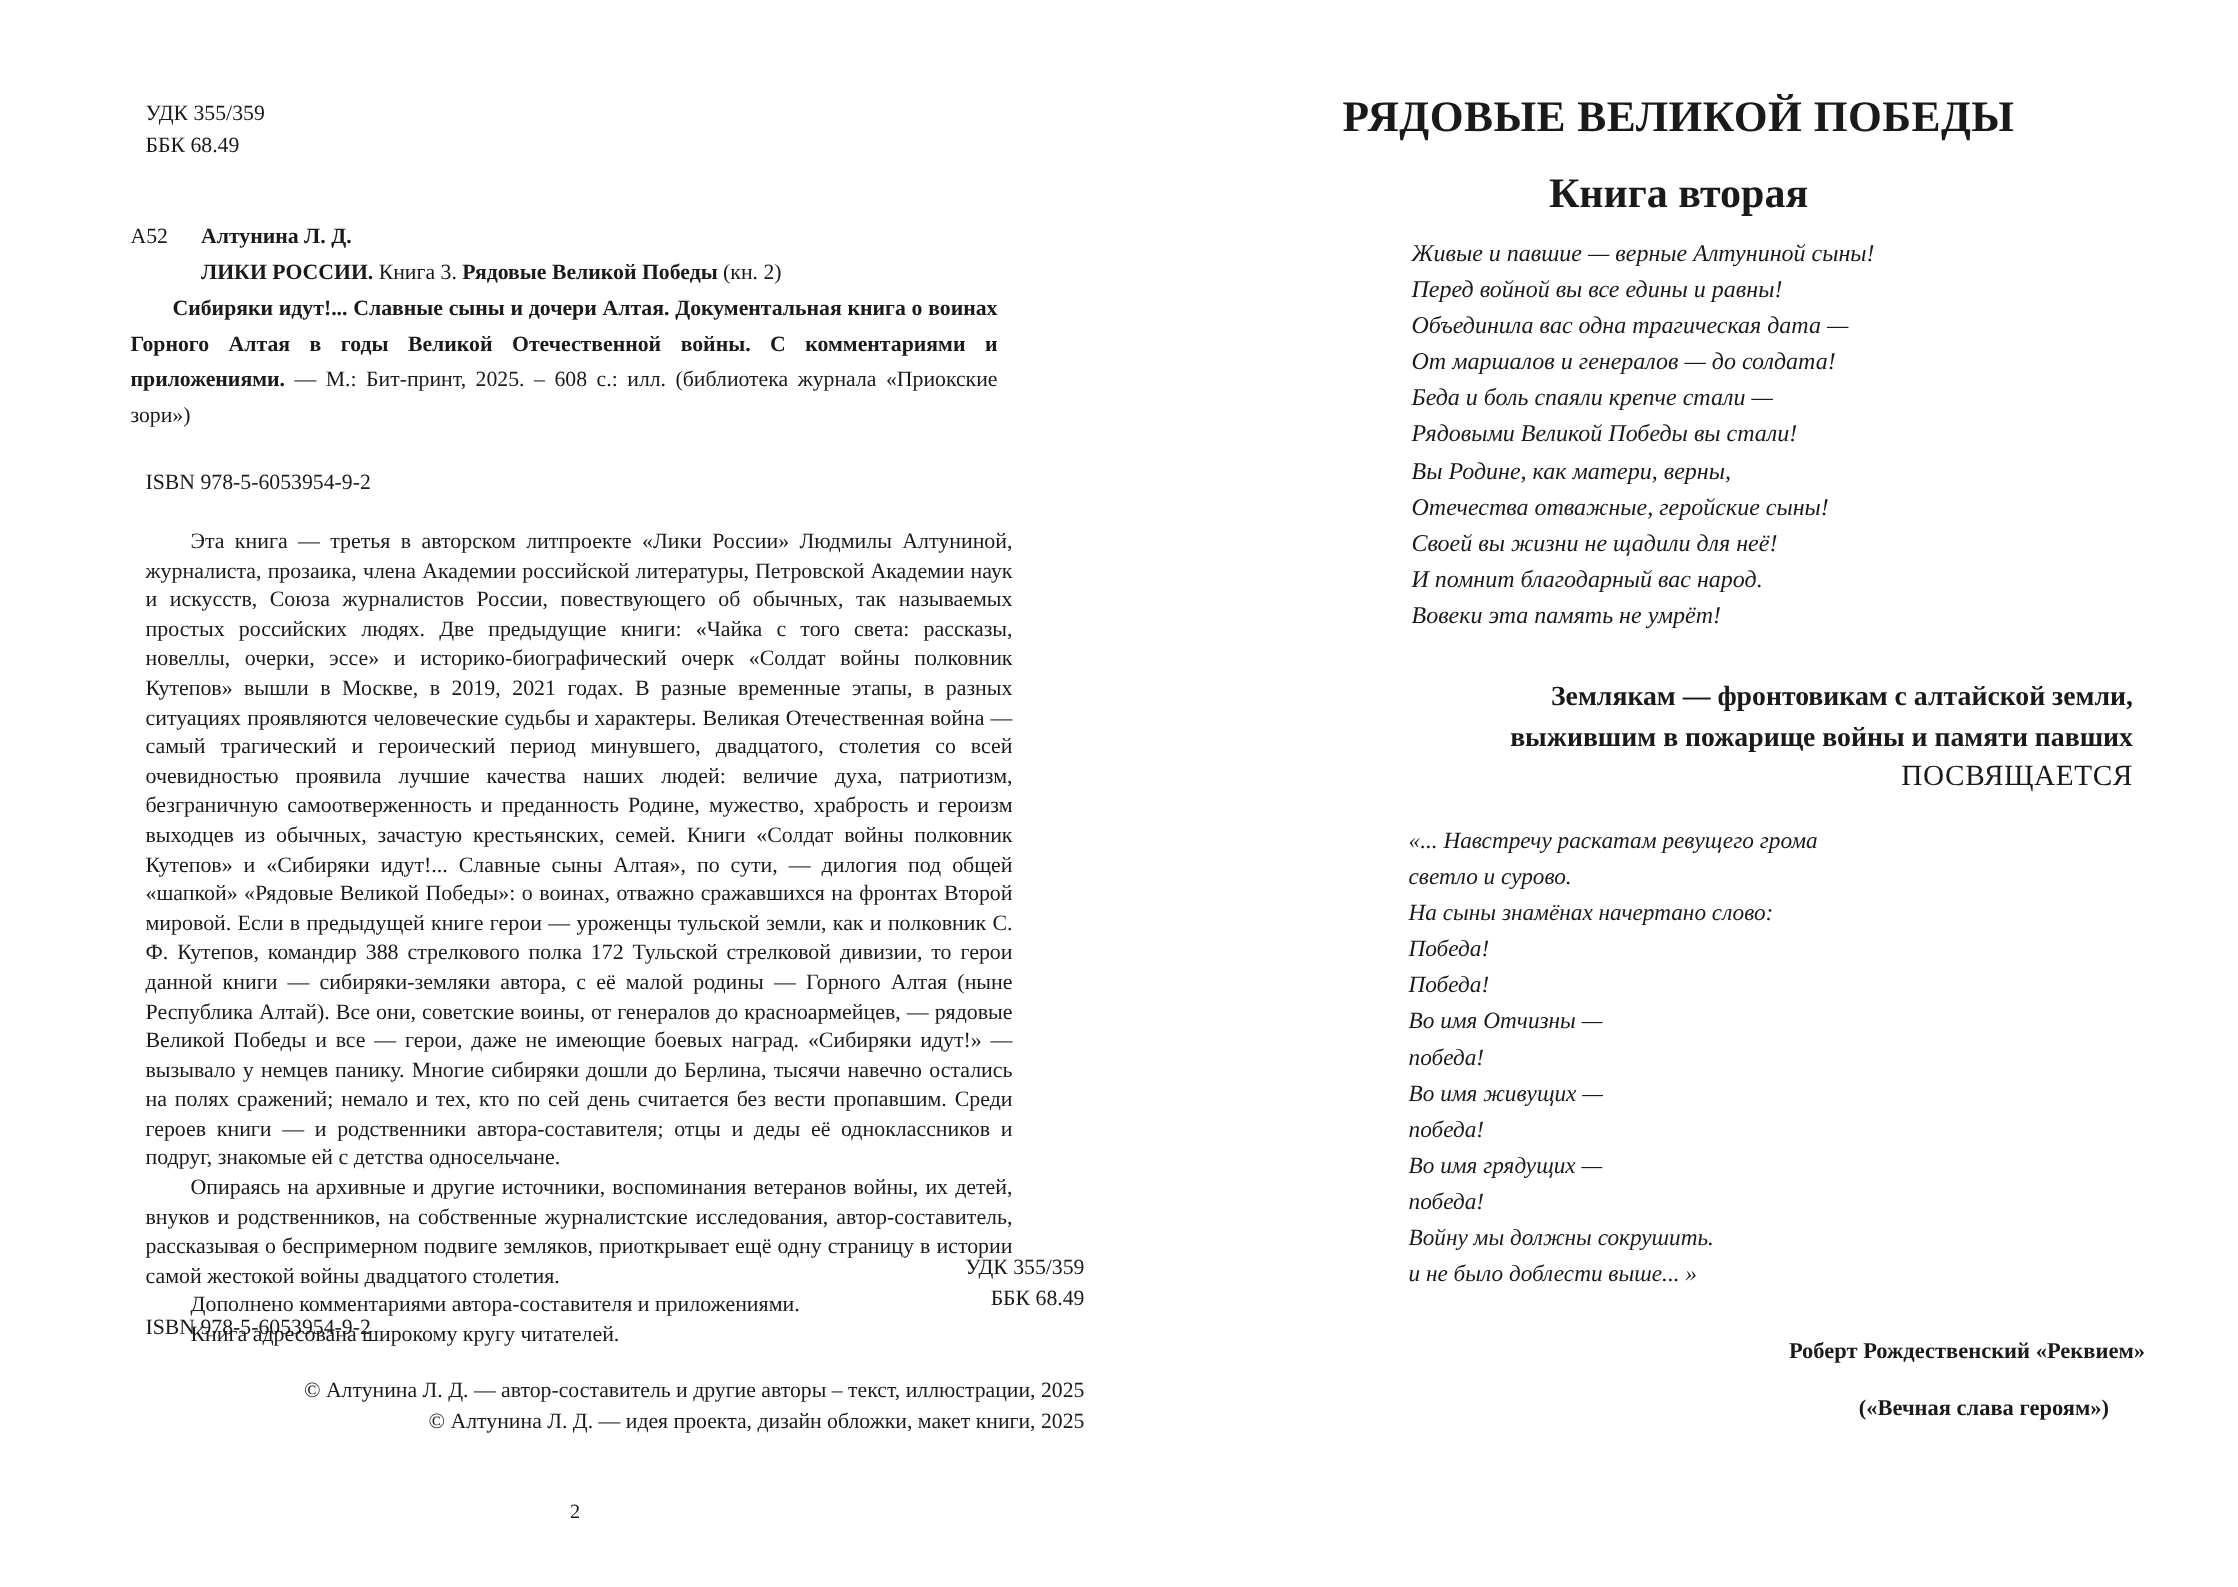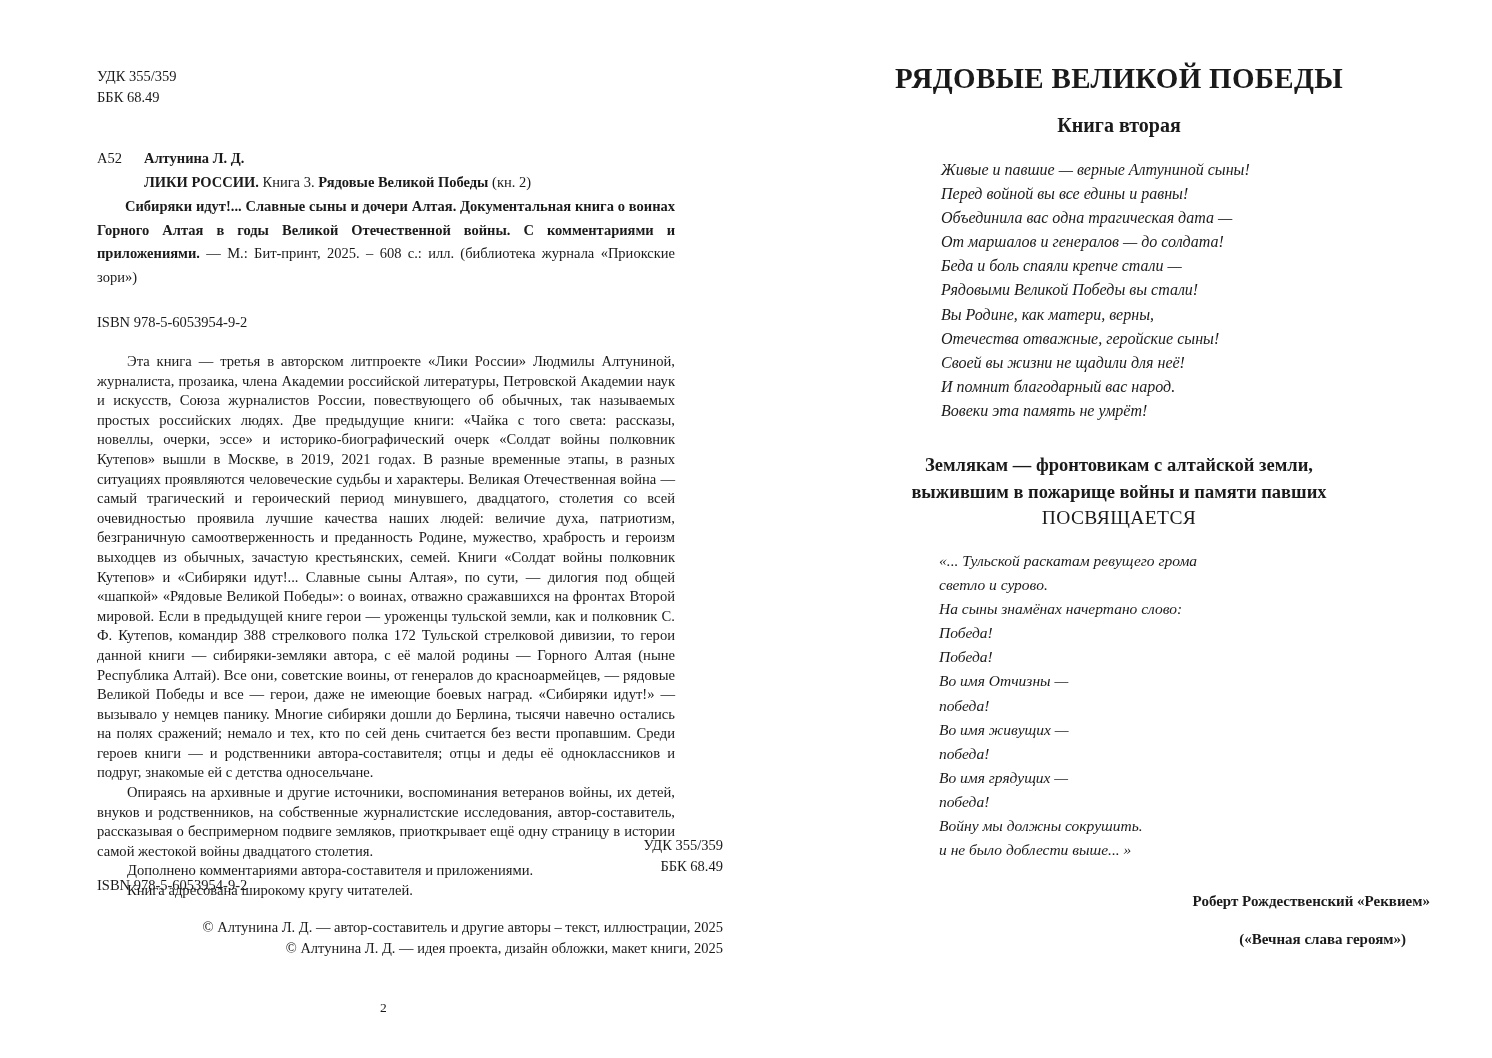--- a/index.html
+++ b/index.html
@@ -29,21 +29,21 @@
     position: absolute;
     left: 97px;
     top: 66px;
     font-size: 14.5px;
     line-height: 21px;
   }
   .udk-block div { white-space: nowrap; }
 
   .cip-block {
     position: absolute;
-    left: 97px;
+    left: 87px;
     top: 147px;
     width: 578px;
     font-size: 14.5px;
     line-height: 23.5px;
   }
   .cip-line1 { white-space: nowrap; }
   .cip-code {
     display: inline-block;
     width: 47px;
   }
@@ -112,40 +112,40 @@
     font-size: 29px;
     font-weight: bold;
     letter-spacing: 0.3px;
   }
   .book-subtitle {
     position: absolute;
     left: 0;
     right: 0;
     top: 114px;
     text-align: center;
-    font-size: 20px;
+    font-size: 28px;
     font-weight: bold;
   }
 
   .poem-one {
     position: absolute;
     left: 195px;
     top: 158px;
     font-size: 16px;
     font-style: italic;
     line-height: 24.1px;
     white-space: nowrap;
   }
 
   .dedication {
     position: absolute;
     left: 70px;
     width: 606px;
     top: 452px;
-    text-align: center;
+    text-align: right;
     font-size: 18.5px;
     font-weight: bold;
     line-height: 26.5px;
   }
   .dedication .ded-last {
     font-weight: normal;
     font-size: 19.5px;
     letter-spacing: 0.4px;
   }
 
@@ -246,21 +246,21 @@
     <div>Вовеки эта память не умрёт!</div>
   </div>
 
   <div class="dedication">
     <div>Землякам — фронтовикам с алтайской земли,</div>
     <div>выжившим в пожарище войны и памяти павших</div>
     <div class="ded-last">ПОСВЯЩАЕТСЯ</div>
   </div>
 
   <div class="poem-two">
-    <div>«... Тульской раскатам ревущего грома</div>
+    <div>«... Навстречу раскатам ревущего грома</div>
     <div>светло и сурово.</div>
     <div>На сыны знамёнах начертано слово:</div>
     <div>Победа!</div>
     <div>Победа!</div>
     <div>Во имя Отчизны —</div>
     <div>победа!</div>
     <div>Во имя живущих —</div>
     <div>победа!</div>
     <div>Во имя грядущих —</div>
     <div>победа!</div>

